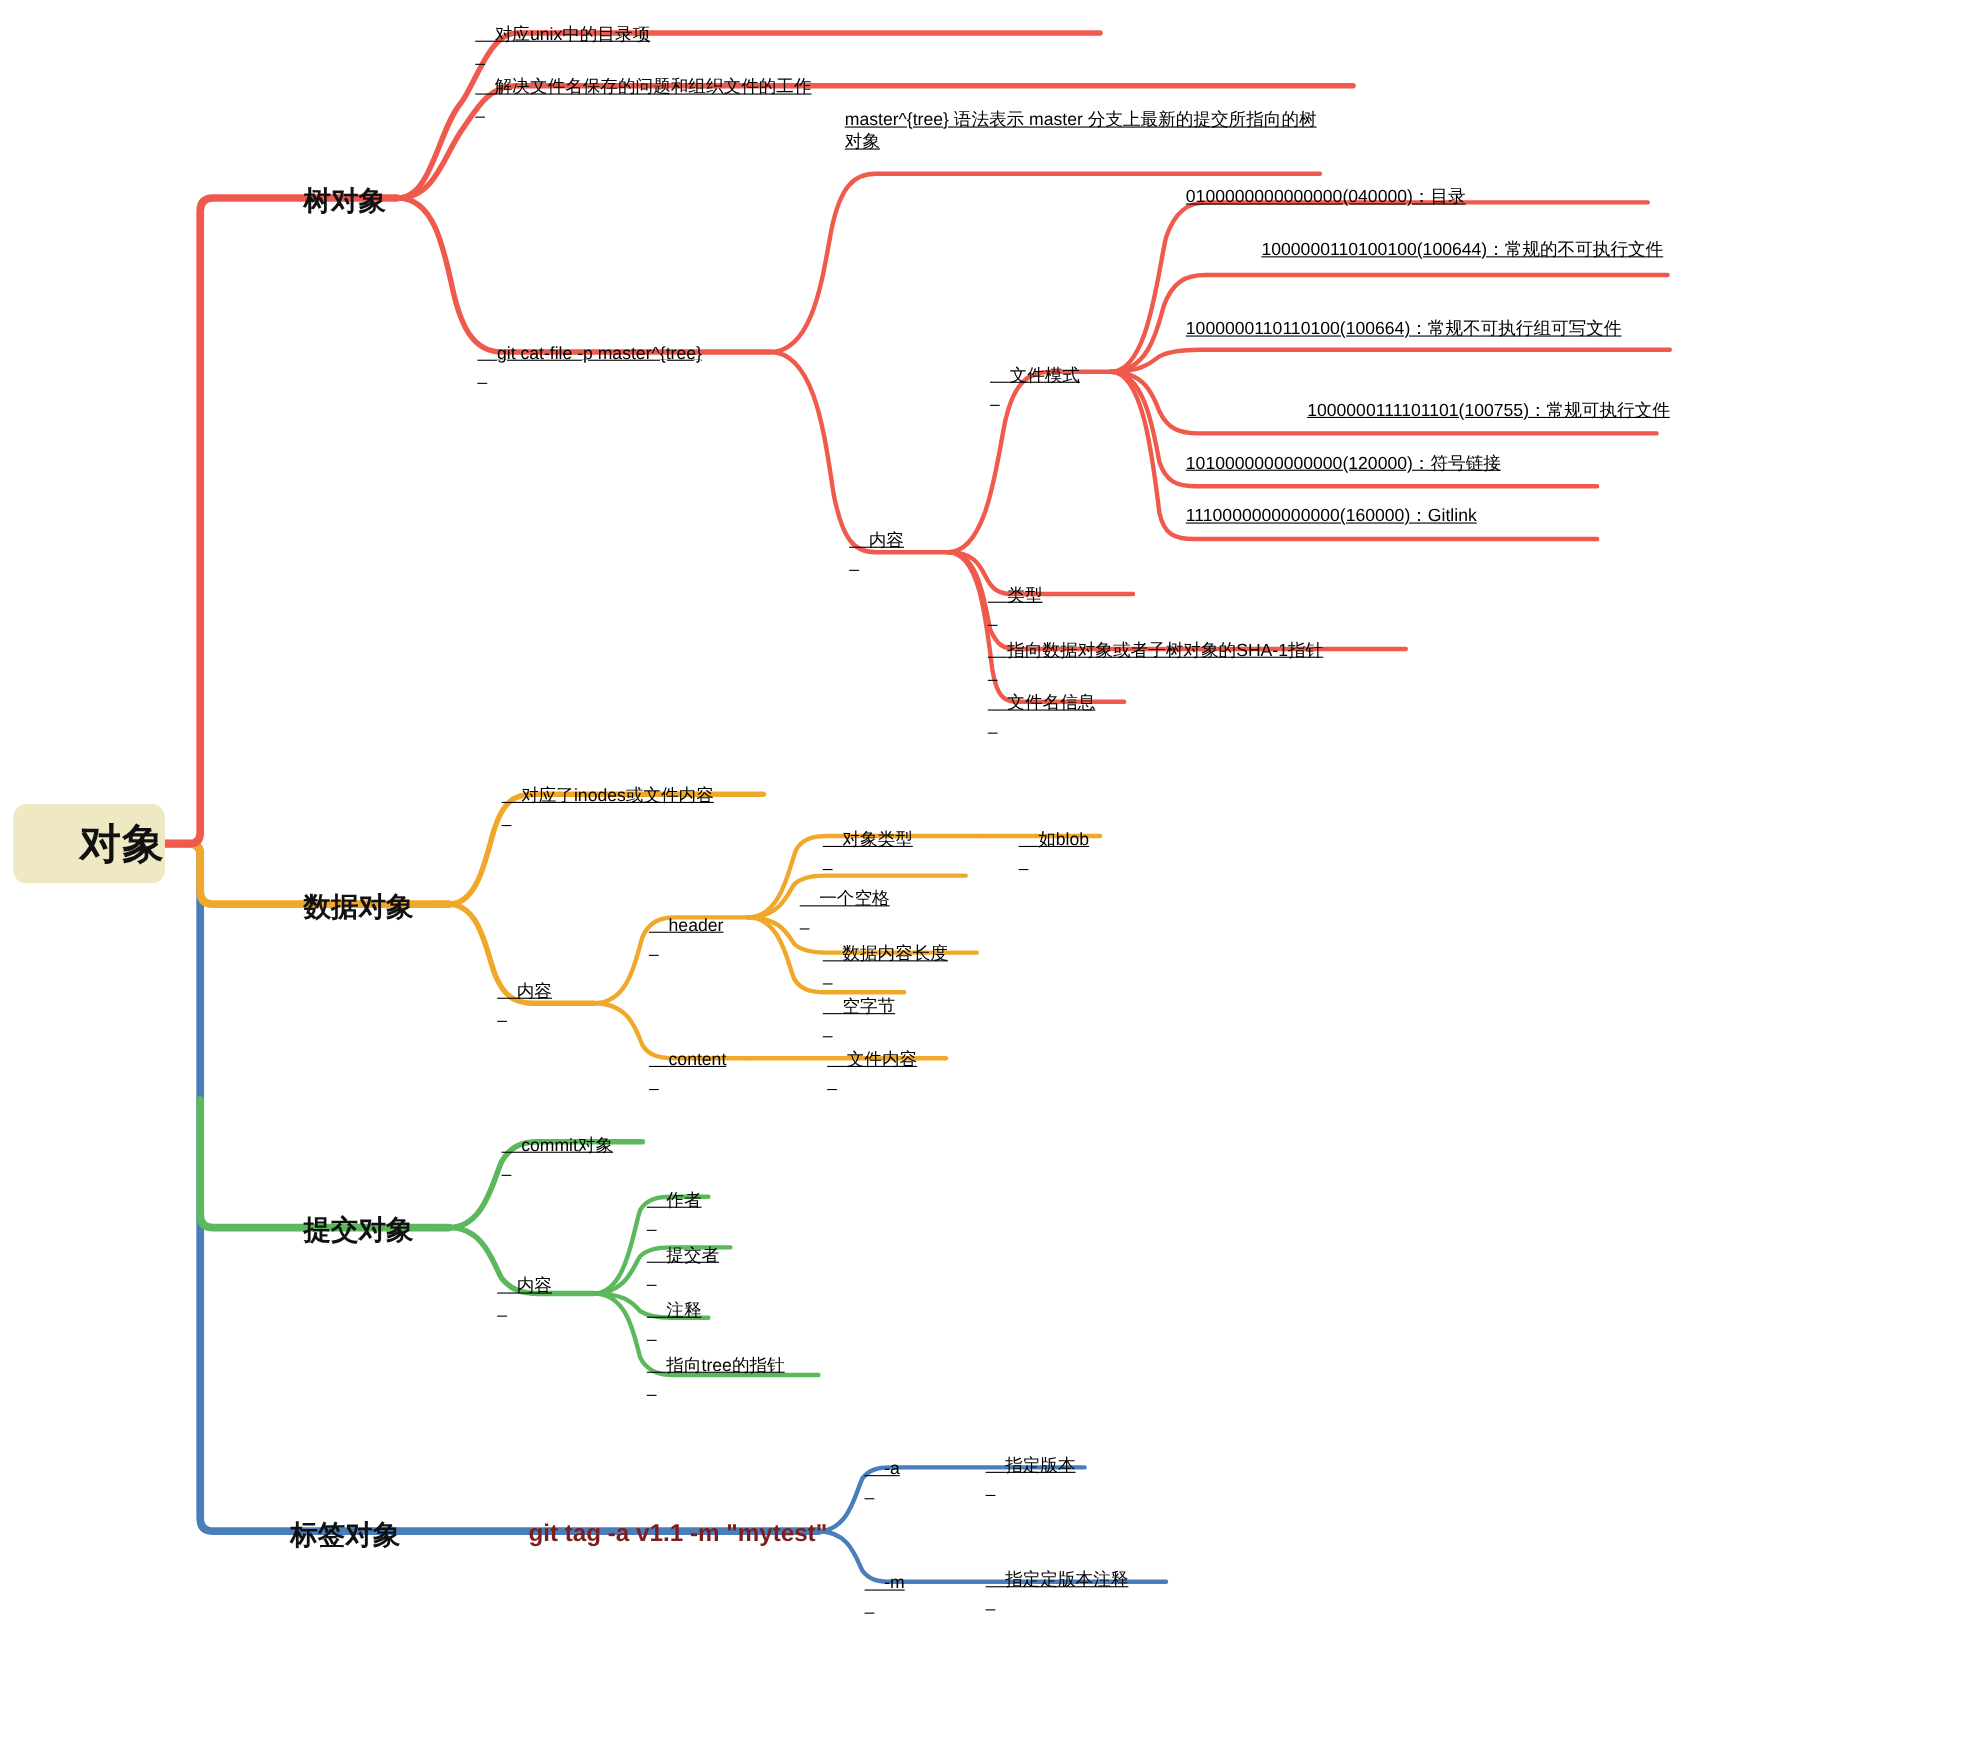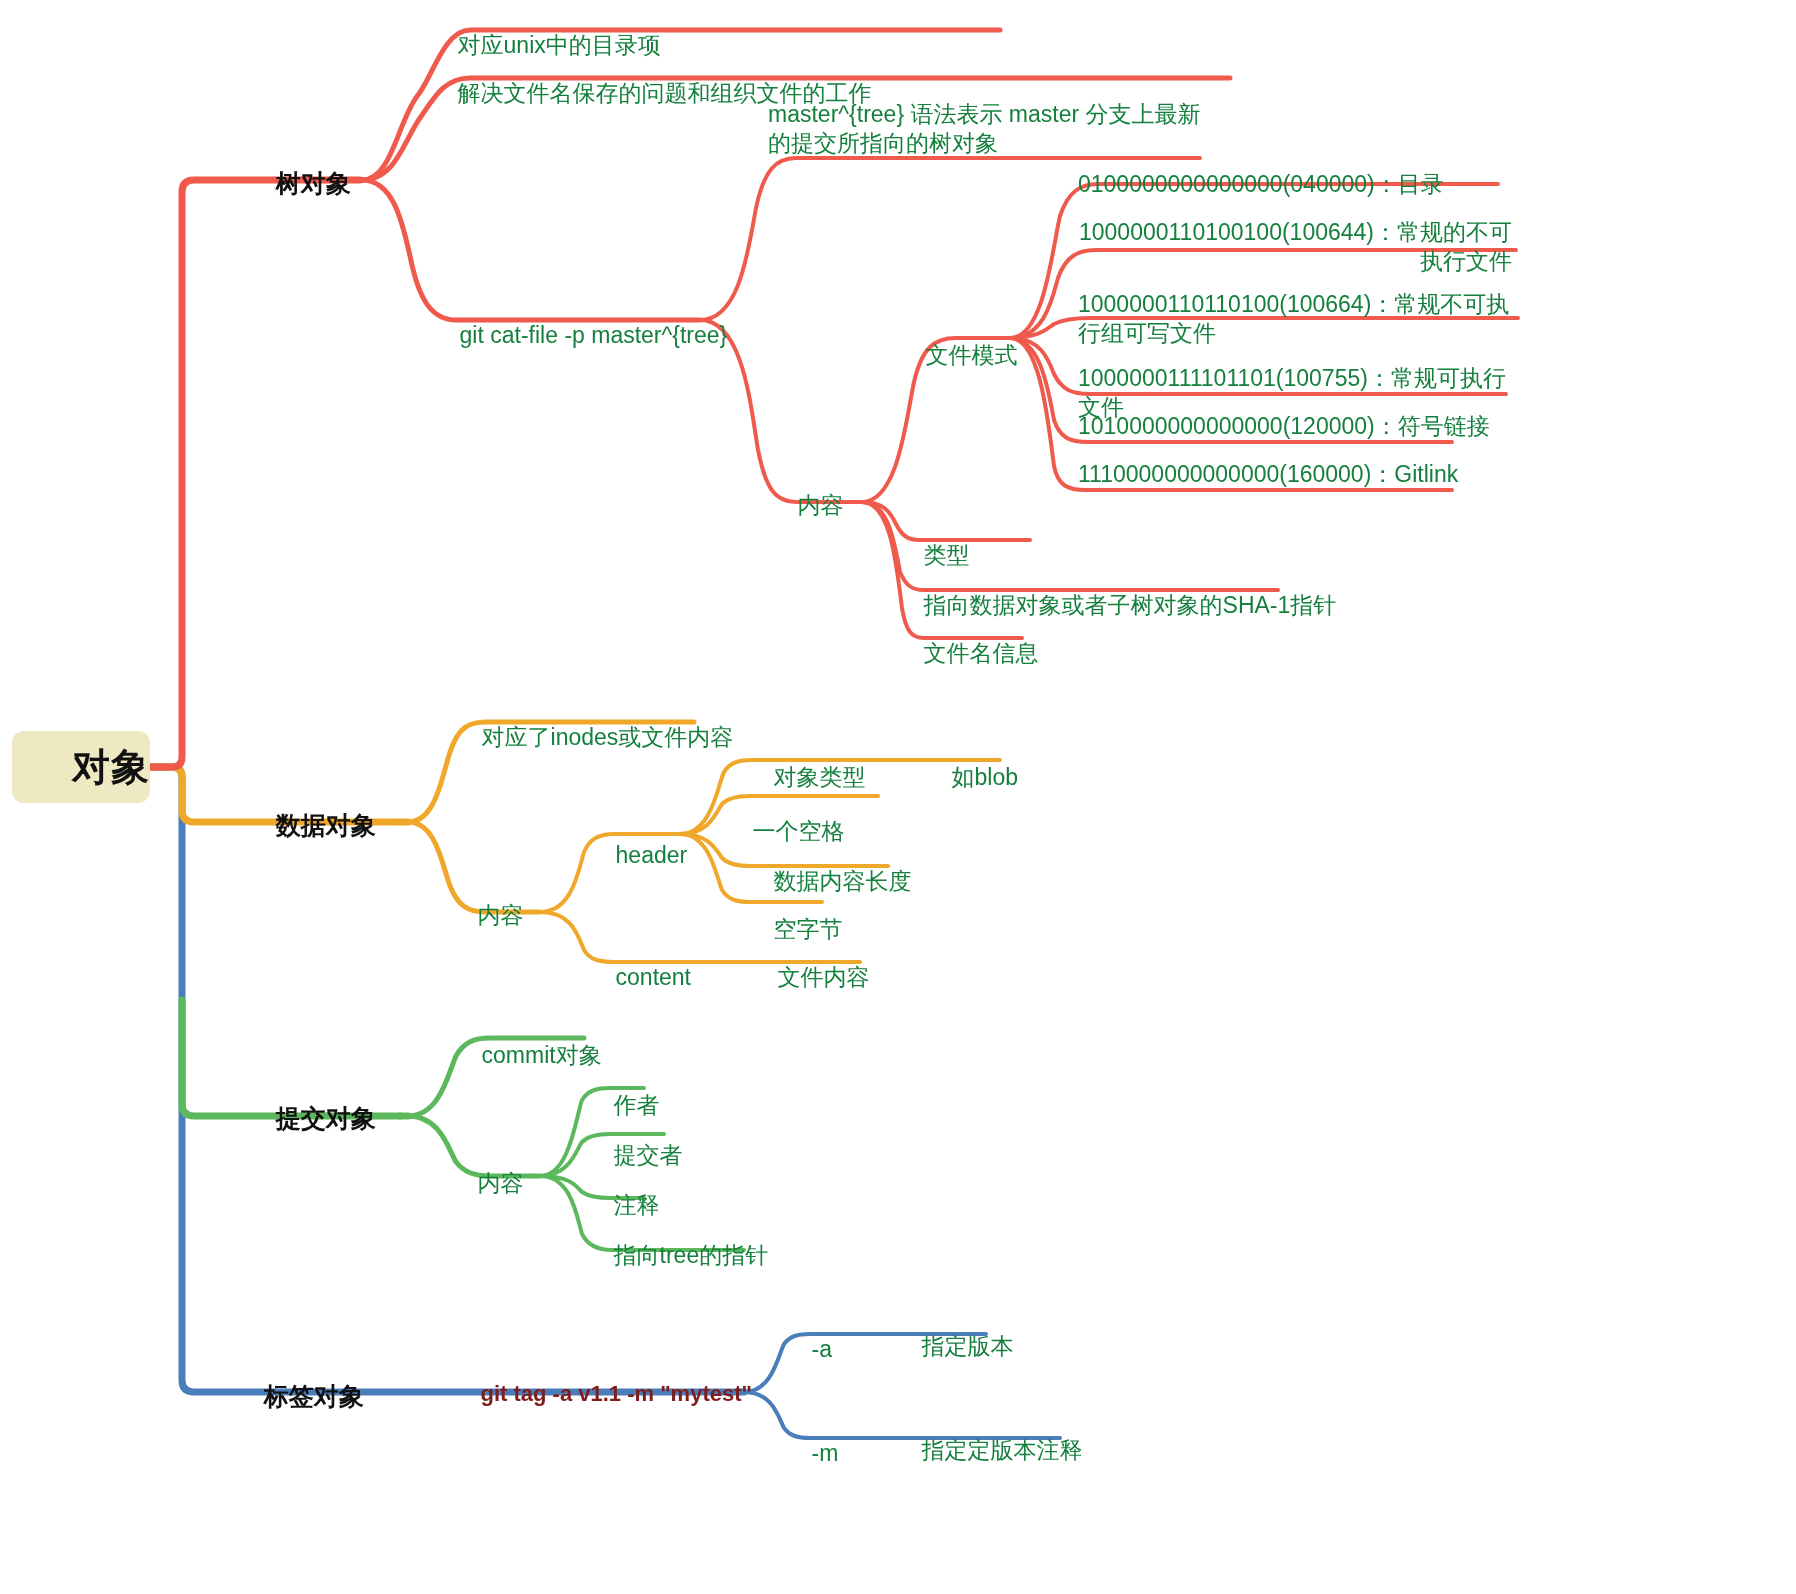--- a/index.html
+++ b/index.html
@@ -16,21 +16,21 @@
   .root-box{
     position:absolute;left:12px;top:731px;width:138px;height:72px;
     background:#eee9c3;border-radius:12px;
     display:flex;align-items:center;justify-content:flex-end;
   }
   .root-box span{font-size:38px;font-weight:700;color:#111;letter-spacing:1px;}
 
   
   .b1{font-size:25px;font-weight:700;color:#111;}
   
-  .n{font-size:23px;font-weight:400;color:#15803d;}
+  .n{font-size:16px;font-weight:400;color:#000000;text-decoration:underline;}
   .mono-ish{font-size:22px;font-weight:700;color:#7f1d1d;}
   .wrapbox{white-space:normal;}
 </style>
 </head>
 <body>
 
 <div id="canvas">
 
   <svg class="edges" viewBox="0 0 1796 1594">
     <g fill="none" stroke-linecap="round" stroke-linejoin="round">
@@ -142,21 +142,21 @@
 
   <div class="node n wrapbox" style="left:1078px;top:170px;width:430px;">
     <span>0100000000000000(040000)：目录</span>
   </div>
   <div class="node n wrapbox" style="left:1078px;top:218px;width:434px;text-align:right;">
     <span>1000000110100100(100644)：常规的不可执行文件</span>
   </div>
   <div class="node n wrapbox" style="left:1078px;top:290px;width:434px;">
     <span>1000000110110100(100664)：常规不可执行组可写文件</span>
   </div>
-  <div class="node n wrapbox" style="left:1078px;top:364px;width:440px;">
+  <div class="node n wrapbox" style="left:1078px;top:364px;width:440px;text-align:right;">
     <span>1000000111101101(100755)：常规可执行文件</span>
   </div>
   <div class="node n wrapbox" style="left:1078px;top:412px;width:440px;">
     <span>1010000000000000(120000)：符号链接</span>
   </div>
   <div class="node n wrapbox" style="left:1078px;top:460px;width:440px;">
     <span>1110000000000000(160000)：Gitlink</span>
   </div>
 
   <div class="node n" style="left:898px;top:512px;">

